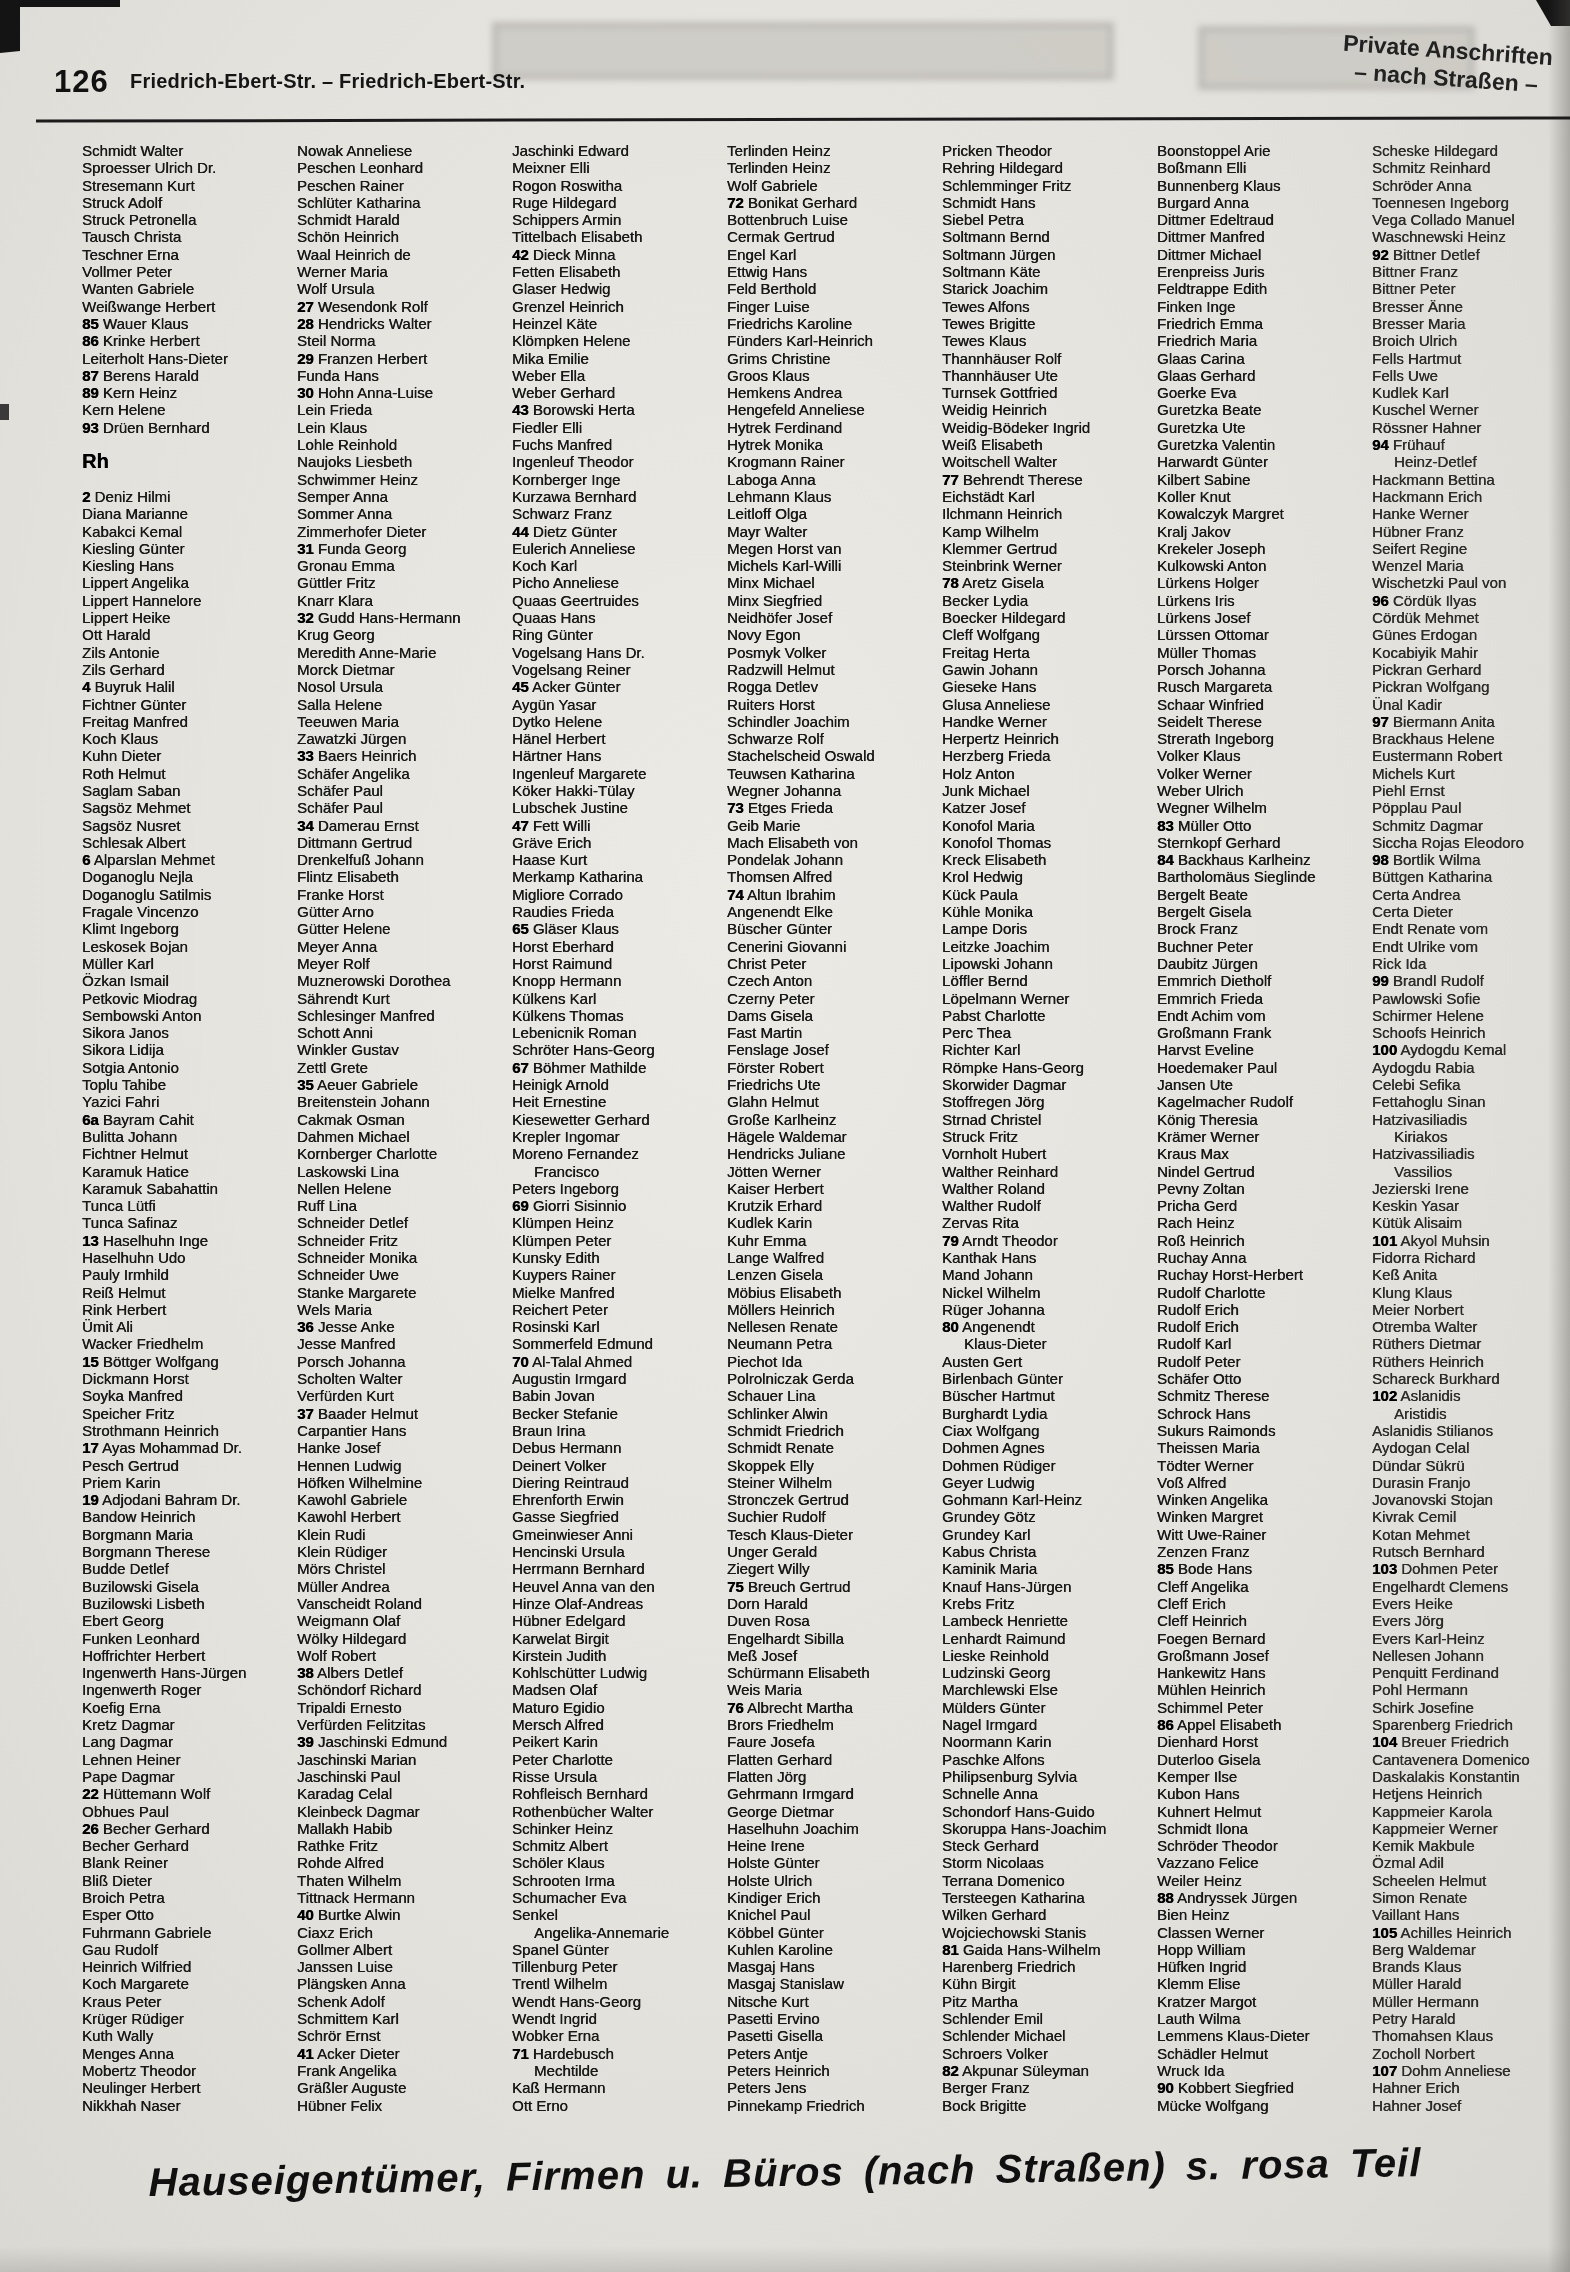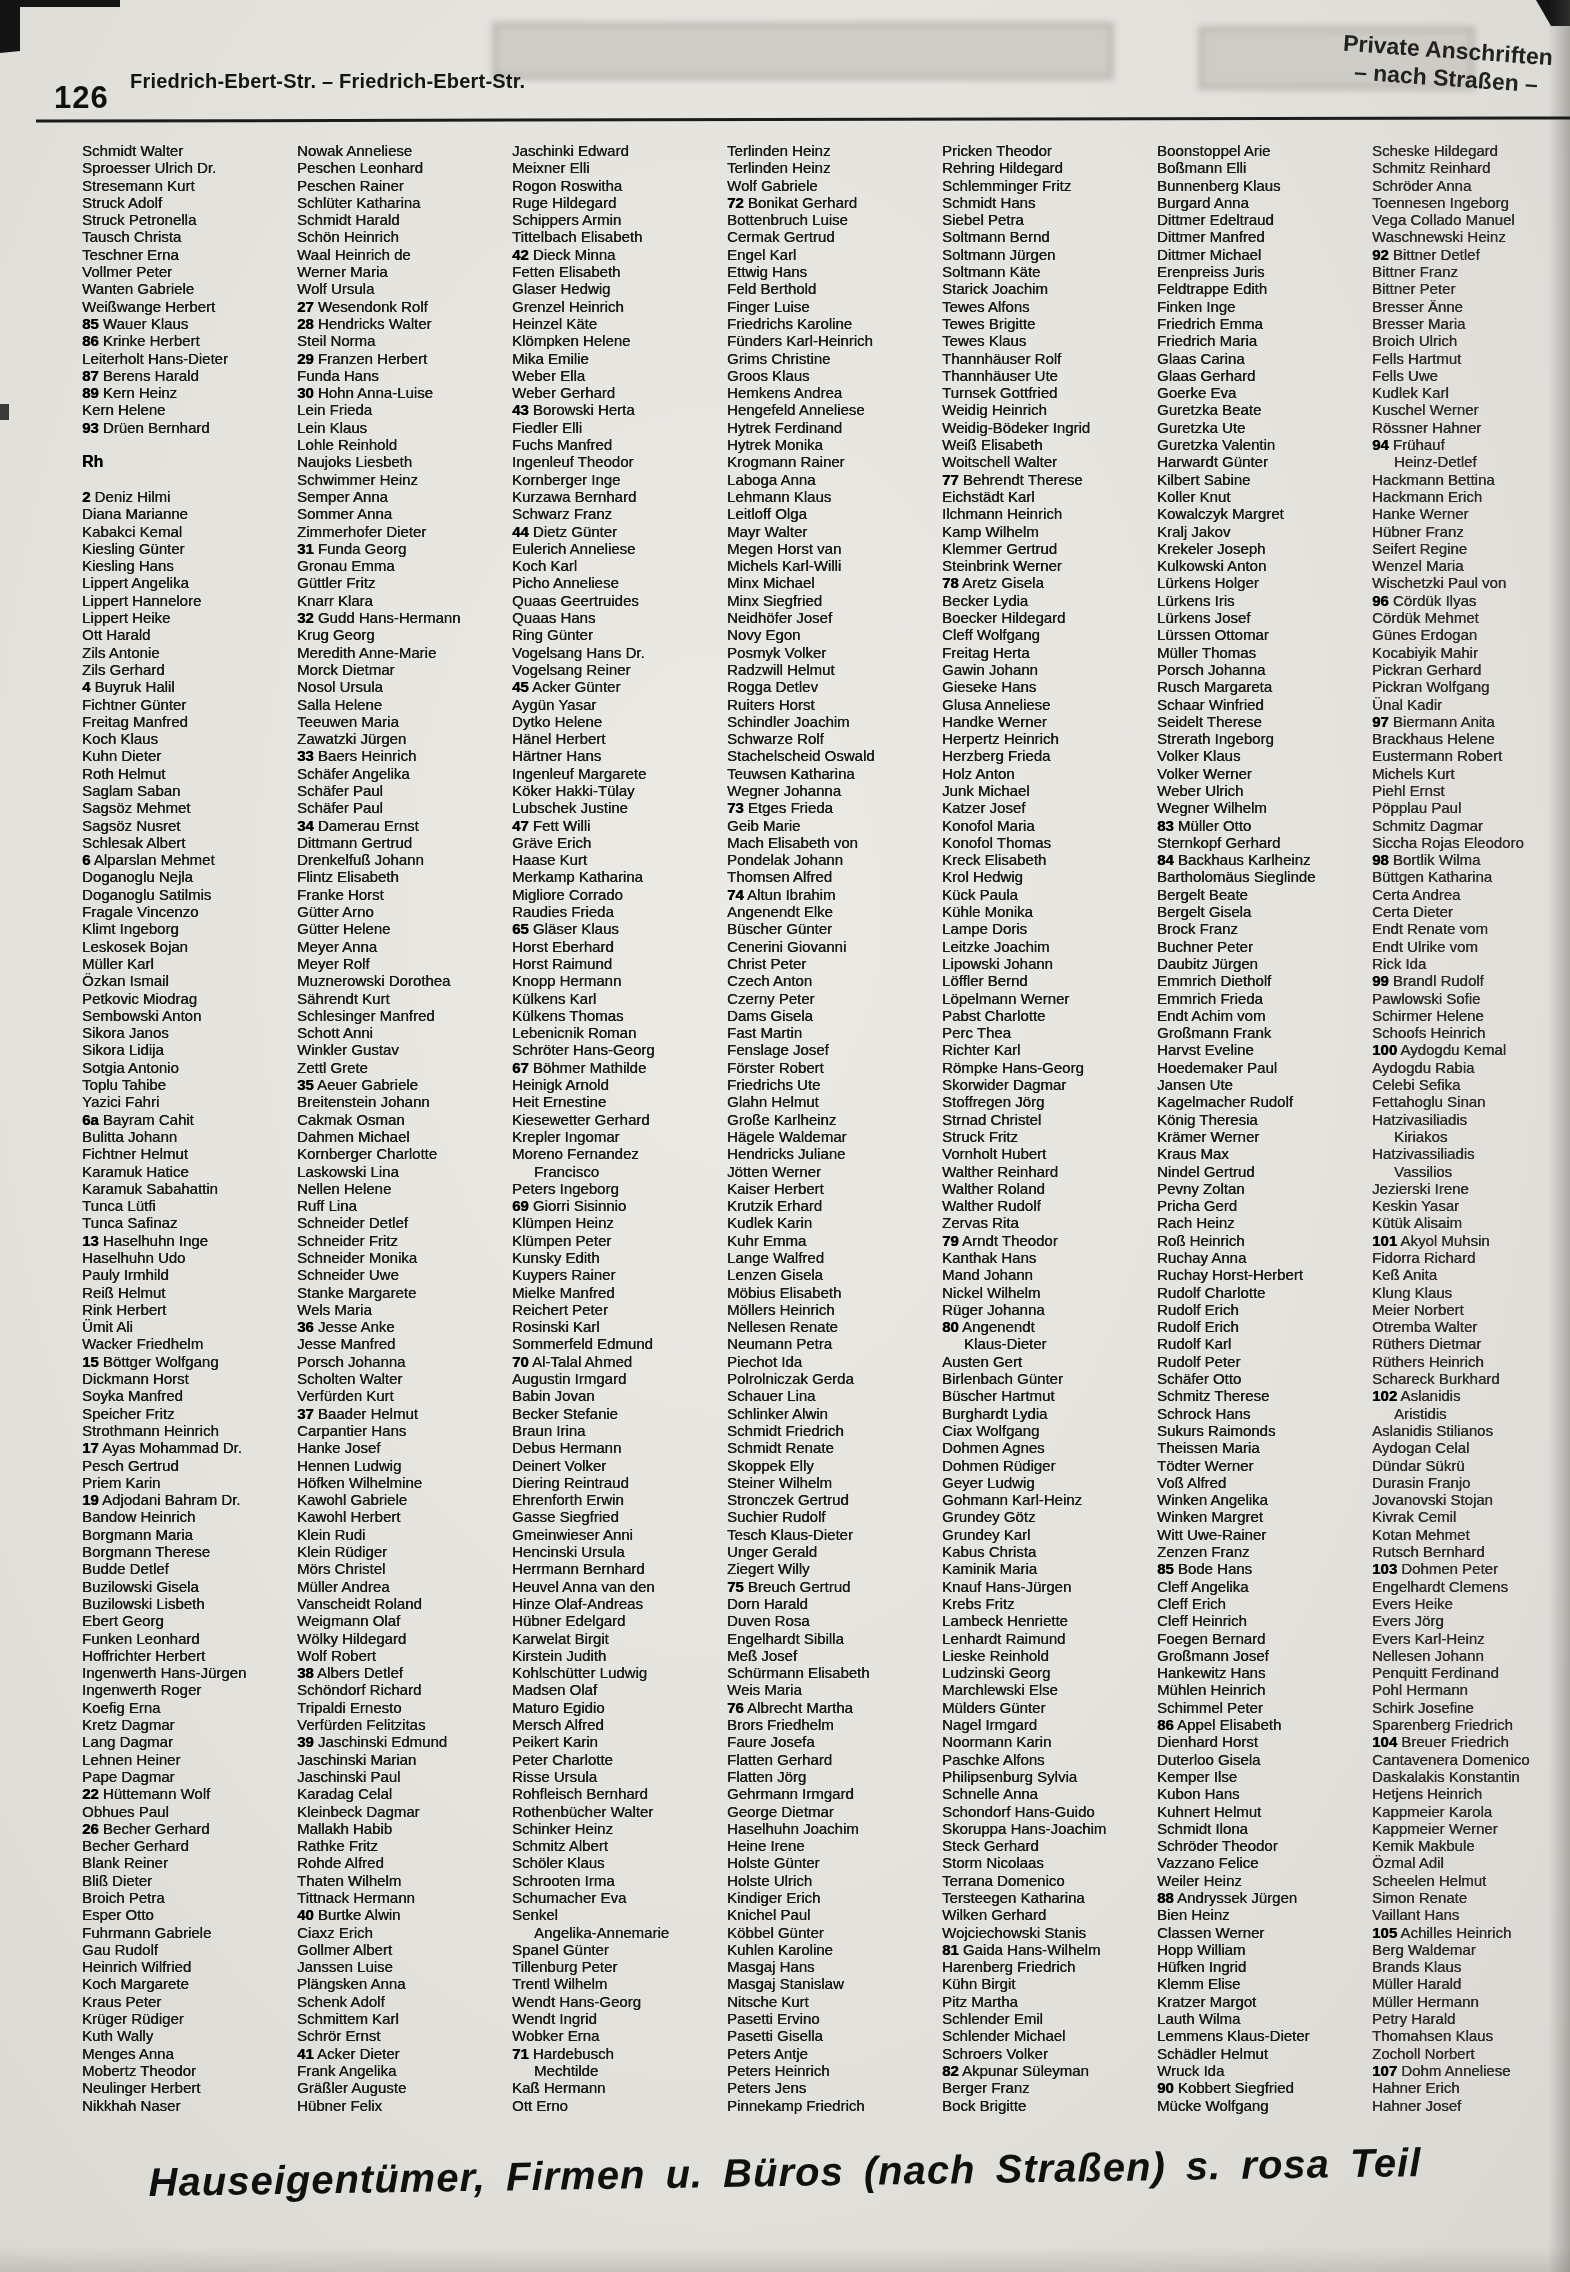--- a/index.html
+++ b/index.html
@@ -19,38 +19,38 @@
               background:linear-gradient(to left, rgba(90,88,84,.38), rgba(90,88,84,0));}
   .bottom-shade{position:absolute;left:0;bottom:0;width:100%;height:26px;
               background:linear-gradient(to top, rgba(120,118,112,.25), rgba(120,118,112,0));}
   .ghost{position:absolute;background:rgba(201,199,192,.8);filter:blur(3px);
          border:6px solid rgba(176,174,167,.5);}
   .ghost1{left:492px;top:22px;width:610px;height:46px;}
   .ghost2{left:1198px;top:26px;width:265px;height:52px;}
 
   
   .page-number{position:absolute;left:54px;top:64px;font-size:31px;font-weight:700;
-               letter-spacing:1px;color:#111;margin-top:16px;}
+               letter-spacing:1px;color:#111;}
   .street-heading{position:absolute;left:130px;top:70px;font-size:20px;font-weight:700;
                letter-spacing:.2px;color:#151515;}
   .corner{position:absolute;right:18px;top:36px;text-align:center;font-weight:700;
           font-size:23px;line-height:28px;color:#222;transform:rotate(4deg);}
   .rule{position:absolute;left:36px;top:118px;width:1534px;height:3px;background:#1c1c1c;
         transform:rotate(-.12deg);}
 
   
   .cols{position:absolute;left:50px;top:142px;display:grid;
         grid-template-columns:repeat(7,215px);}
   .col{width:210px;font-size:15px;line-height:17.3px;color:#191919;
        text-shadow:.3px 0 0 currentColor;white-space:nowrap;margin-left:32px;}
   .col:nth-child(7){color:#2e2d2b;}
   .row{height:17.3px;overflow:hidden;}
   .row .num{font-weight:700;color:#000;text-shadow:.5px 0 0 #000;}
   .row.cont{padding-left:22px;}
-  .row.section{font-weight:700;font-size:16px;color:#000;}
+  .row.section{font-weight:700;font-size:20px;color:#000;}
   .row.blank{height:17.3px;}
 
   
   .footer-banner{position:absolute;left:0;top:2150px;width:100%;text-align:center;
       font-size:40px;font-weight:700;font-style:italic;letter-spacing:1px;word-spacing:8px;
       color:#101010;transform:rotate(-0.9deg);}
 </style>
 </head>
 <body>
 

